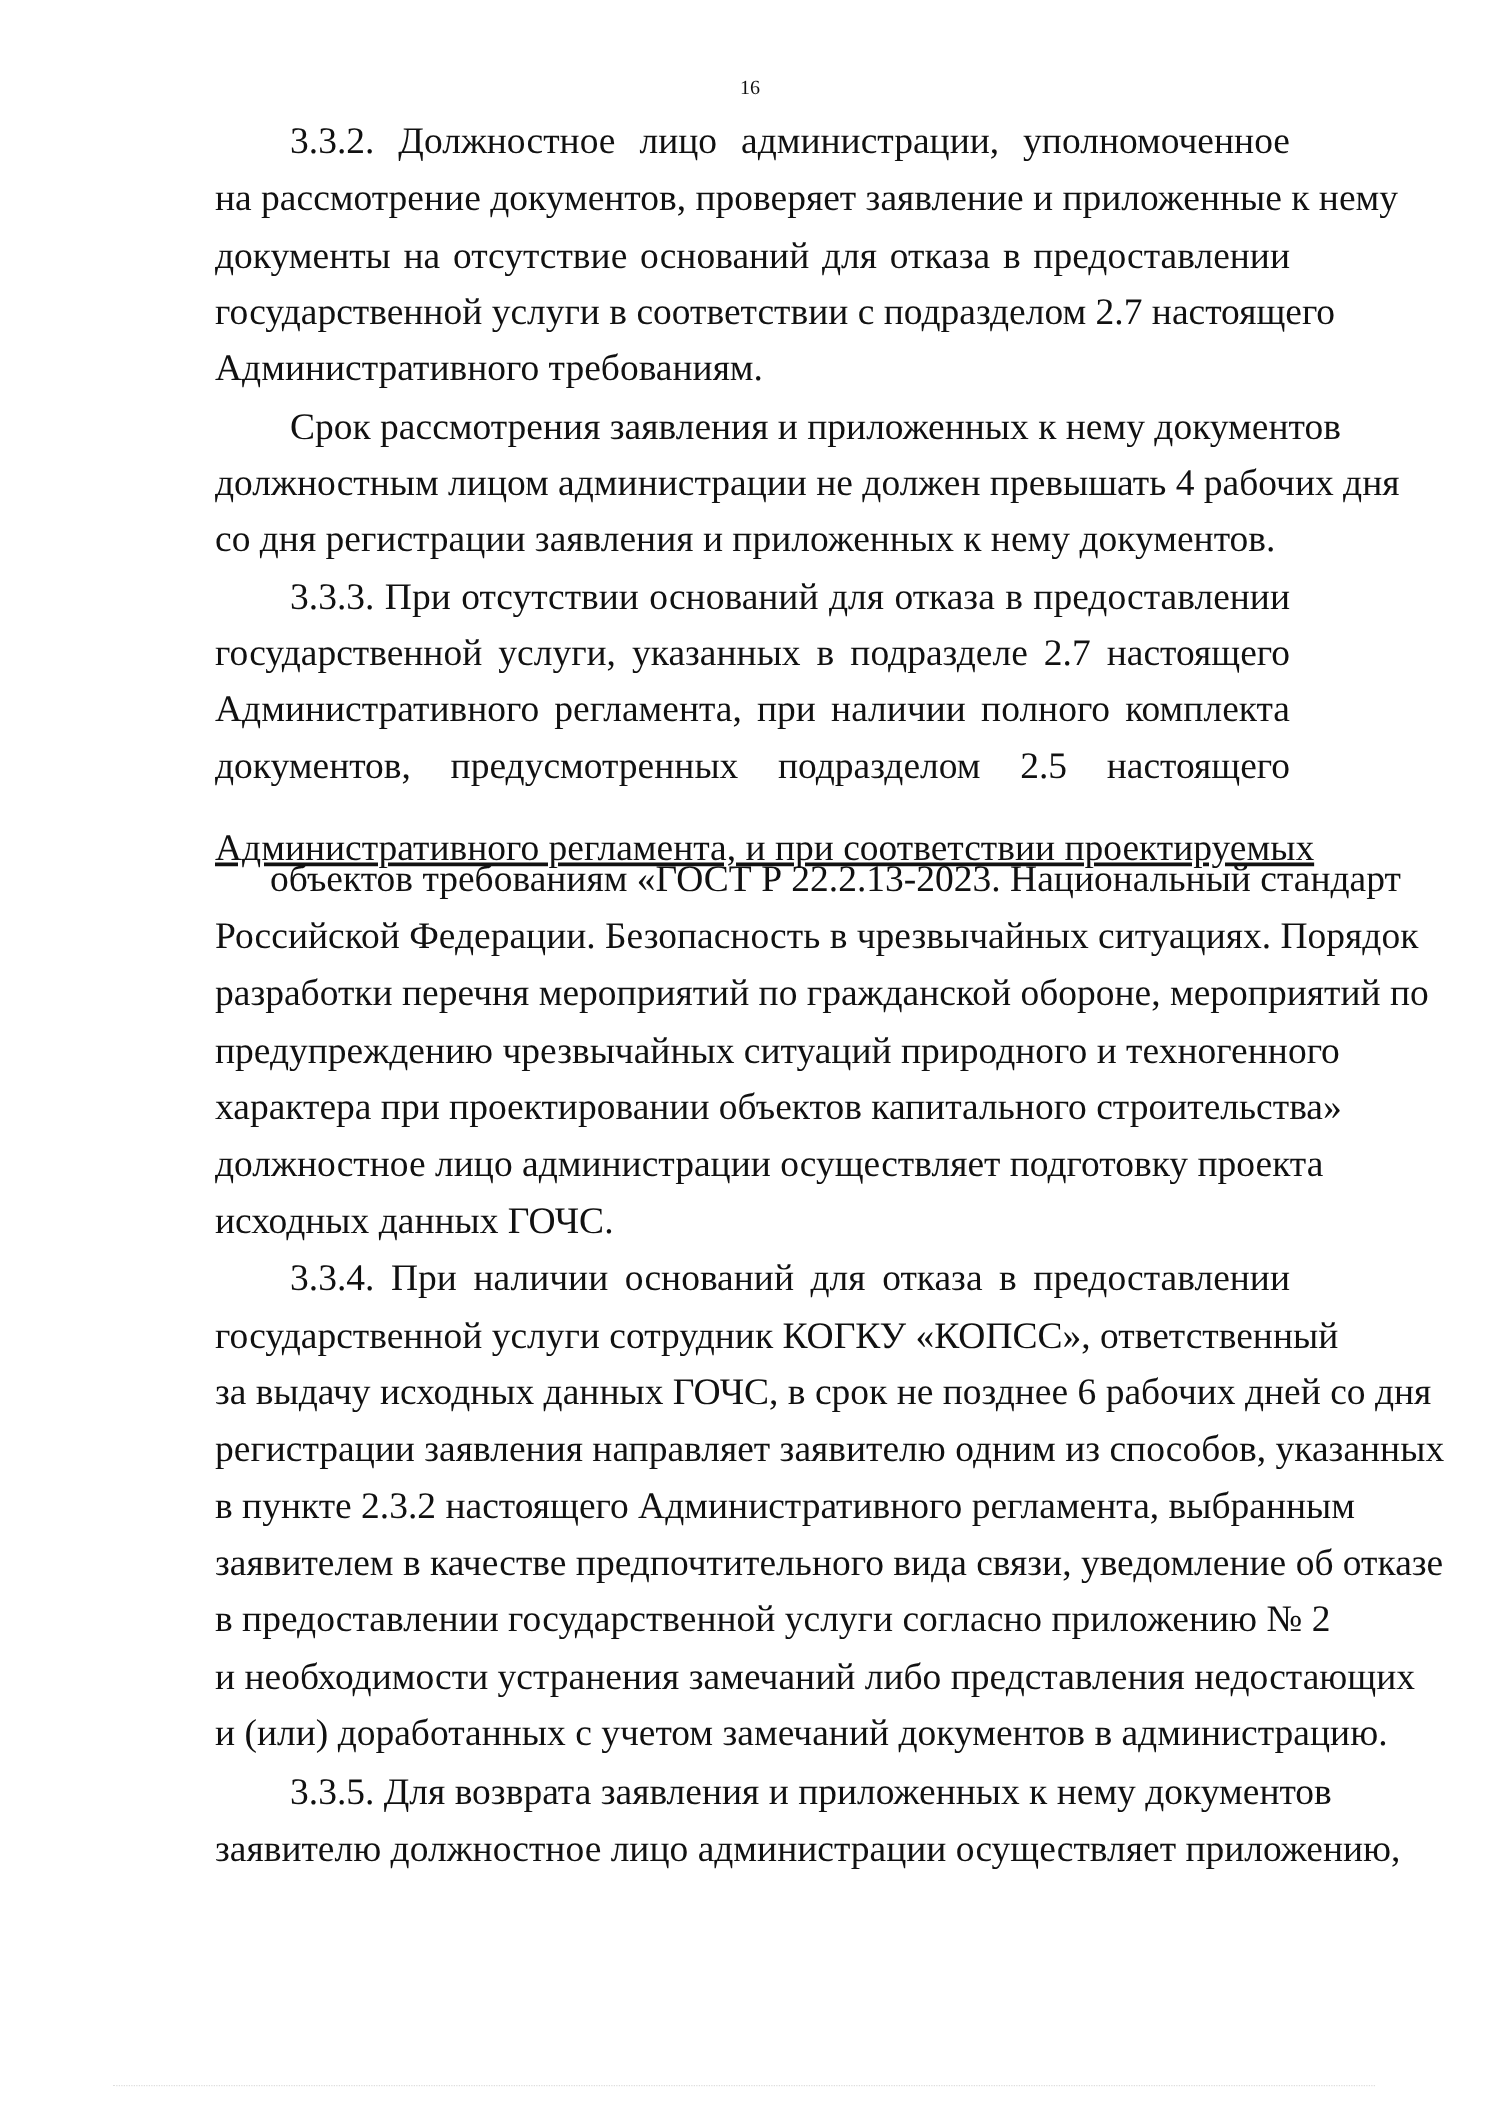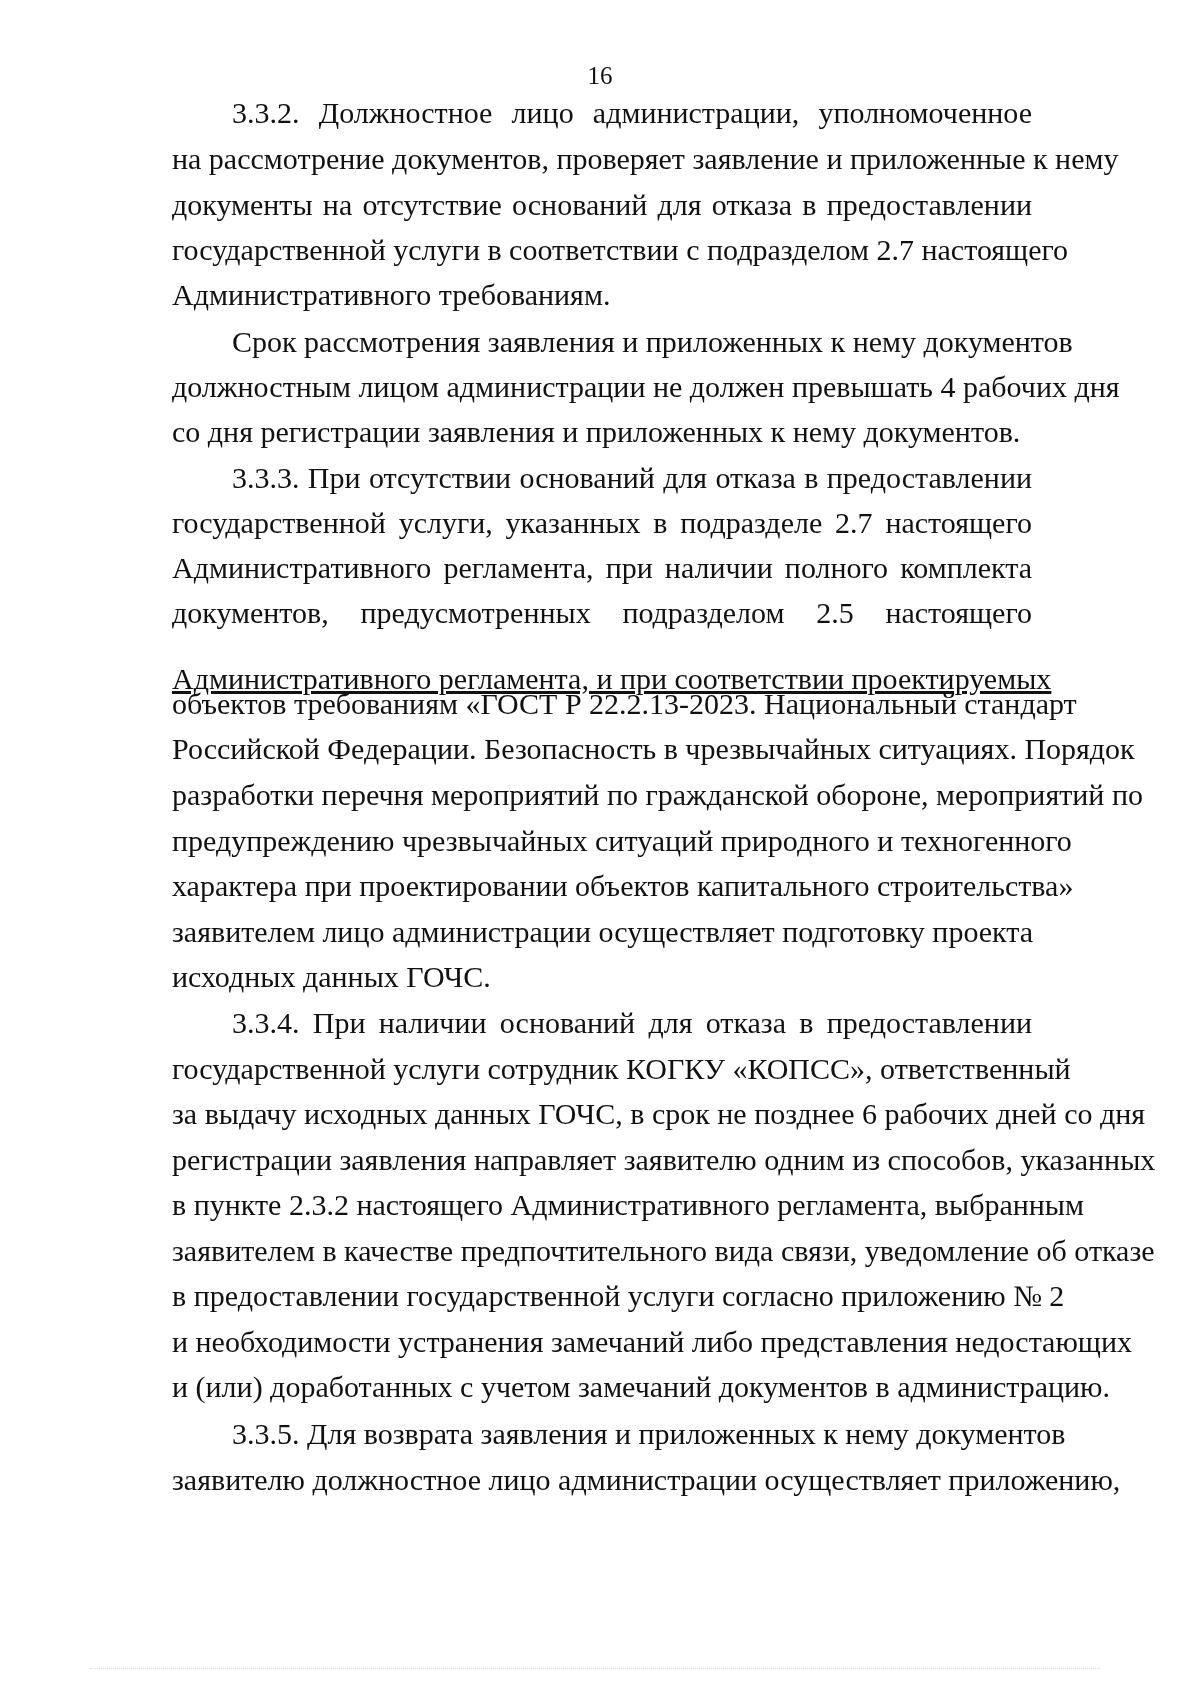--- a/index.html
+++ b/index.html
@@ -1,18 +1,18 @@
 <!DOCTYPE html>
 <html><head>
 <meta charset="utf-8">
 <style>
   html, body { margin: 0; padding: 0; background: #ffffff; }
   body { width: 1200px; height: 1693px; position: relative; overflow: hidden;
          font-family: "Liberation Serif", "DejaVu Serif", serif; color: #111; }
-  .page-number { position: absolute; top: 62px; left: 0; width: 1200px; text-align: center; font-size: 25px; }
+  .page-number { position: absolute; top: 62px; left: 0; width: 1200px; text-align: center; font-size: 16px; }
   .line { position: absolute; left: 172px; width: 860px; font-size: 30px; line-height: 30px;
           text-align: justify; text-align-last: justify; white-space: nowrap; }
   .line.last { text-align-last: left; }
   .line.indent { left: 232px; width: 800px; }
   .scan-dots { position: absolute; left: 90px; top: 1668px; width: 1010px; height: 2px;
                border-top: 1px dotted #ddd; }
 </style>
 </head>
 <body>
 
@@ -25,26 +25,26 @@
       <div class="line" style="top: 235px;">государственной услуги в соответствии с подразделом 2.7 настоящего</div>
       <div class="line last" style="top: 280px;">Административного требованиям.</div>
       <div class="line indent" style="top: 327px;">Срок рассмотрения заявления и приложенных к нему документов</div>
       <div class="line" style="top: 372px;">должностным лицом администрации не должен превышать 4 рабочих дня</div>
       <div class="line last" style="top: 417px;">со дня регистрации заявления и приложенных к нему документов.</div>
       <div class="line indent" style="top: 463px;">3.3.3. При отсутствии оснований для отказа в предоставлении</div>
       <div class="line" style="top: 508px;">государственной услуги, указанных в подразделе 2.7 настоящего</div>
       <div class="line" style="top: 553px;">Административного регламента, при наличии полного комплекта</div>
       <div class="line" style="top: 598px;">документов, предусмотренных подразделом 2.5 настоящего</div>
       <div class="line" style="top: 664px; text-decoration: underline;">Административного регламента, и при соответствии проектируемых</div>
-      <div class="line" style="top: 689px;">объектов требованиям «ГОСТ Р 22.2.13-2023. Национальный стандарт</div>
+      <div class="line" style="top: 689px; margin-left: 44px;">объектов требованиям «ГОСТ Р 22.2.13-2023. Национальный стандарт</div>
       <div class="line" style="top: 734px;">Российской Федерации. Безопасность в чрезвычайных ситуациях. Порядок</div>
       <div class="line" style="top: 780px;">разработки перечня мероприятий по гражданской обороне, мероприятий по</div>
       <div class="line" style="top: 826px;">предупреждению чрезвычайных ситуаций природного и техногенного</div>
       <div class="line" style="top: 871px;">характера при проектировании объектов капитального строительства»</div>
-      <div class="line" style="top: 917px;">заявителем лицо администрации осуществляет подготовку проекта</div>
+      <div class="line" style="top: 917px;">должностное лицо администрации осуществляет подготовку проекта</div>
       <div class="line last" style="top: 962px;">исходных данных ГОЧС.</div>
       <div class="line indent" style="top: 1008px;">3.3.4. При наличии оснований для отказа в предоставлении</div>
       <div class="line" style="top: 1054px;">государственной услуги сотрудник КОГКУ «КОПСС», ответственный</div>
       <div class="line" style="top: 1099px;">за выдачу исходных данных ГОЧС, в срок не позднее 6 рабочих дней со дня</div>
       <div class="line" style="top: 1145px;">регистрации заявления направляет заявителю одним из способов, указанных</div>
       <div class="line" style="top: 1190px;">в пункте 2.3.2 настоящего Административного регламента, выбранным</div>
       <div class="line" style="top: 1236px;">заявителем в качестве предпочтительного вида связи, уведомление об отказе</div>
       <div class="line" style="top: 1281px;">в предоставлении государственной услуги согласно приложению № 2</div>
       <div class="line" style="top: 1327px; font-family: Liberation Serif, serif;">и необходимости устранения замечаний либо представления недостающих</div>
       <div class="line last" style="top: 1372px;">и (или) доработанных с учетом замечаний документов в администрацию.</div>

